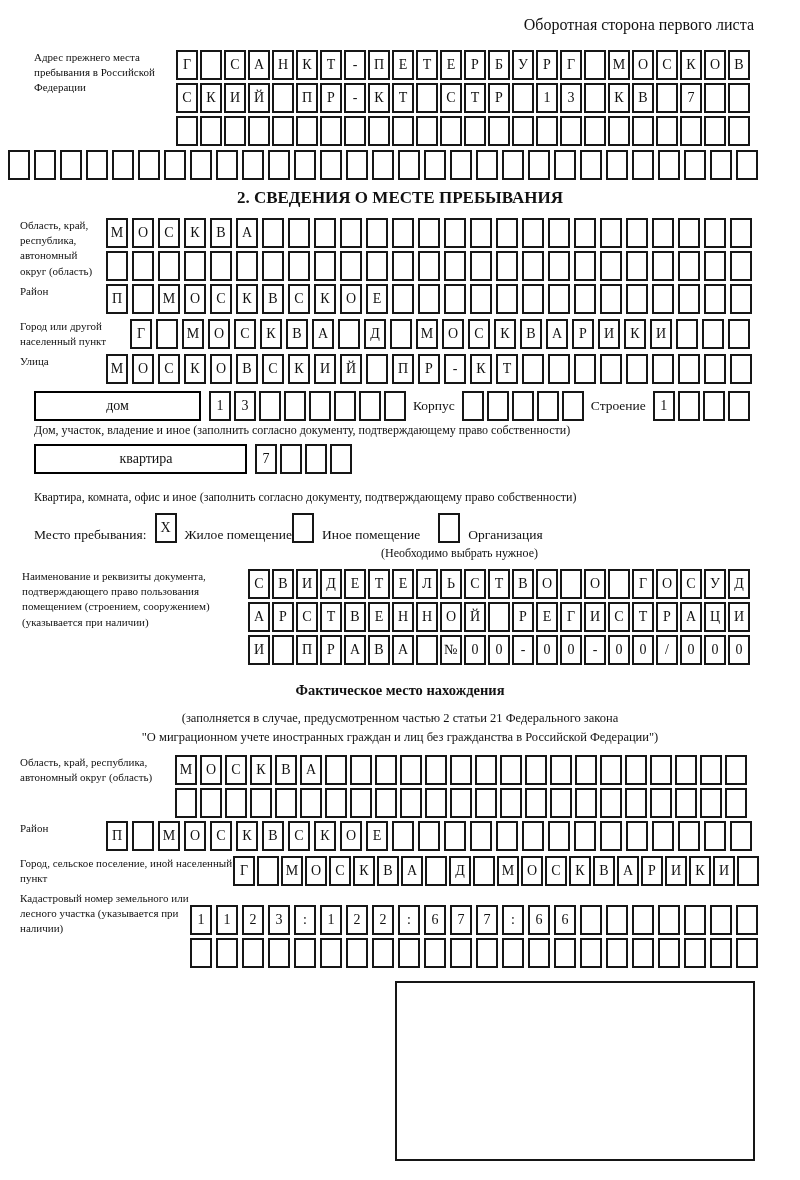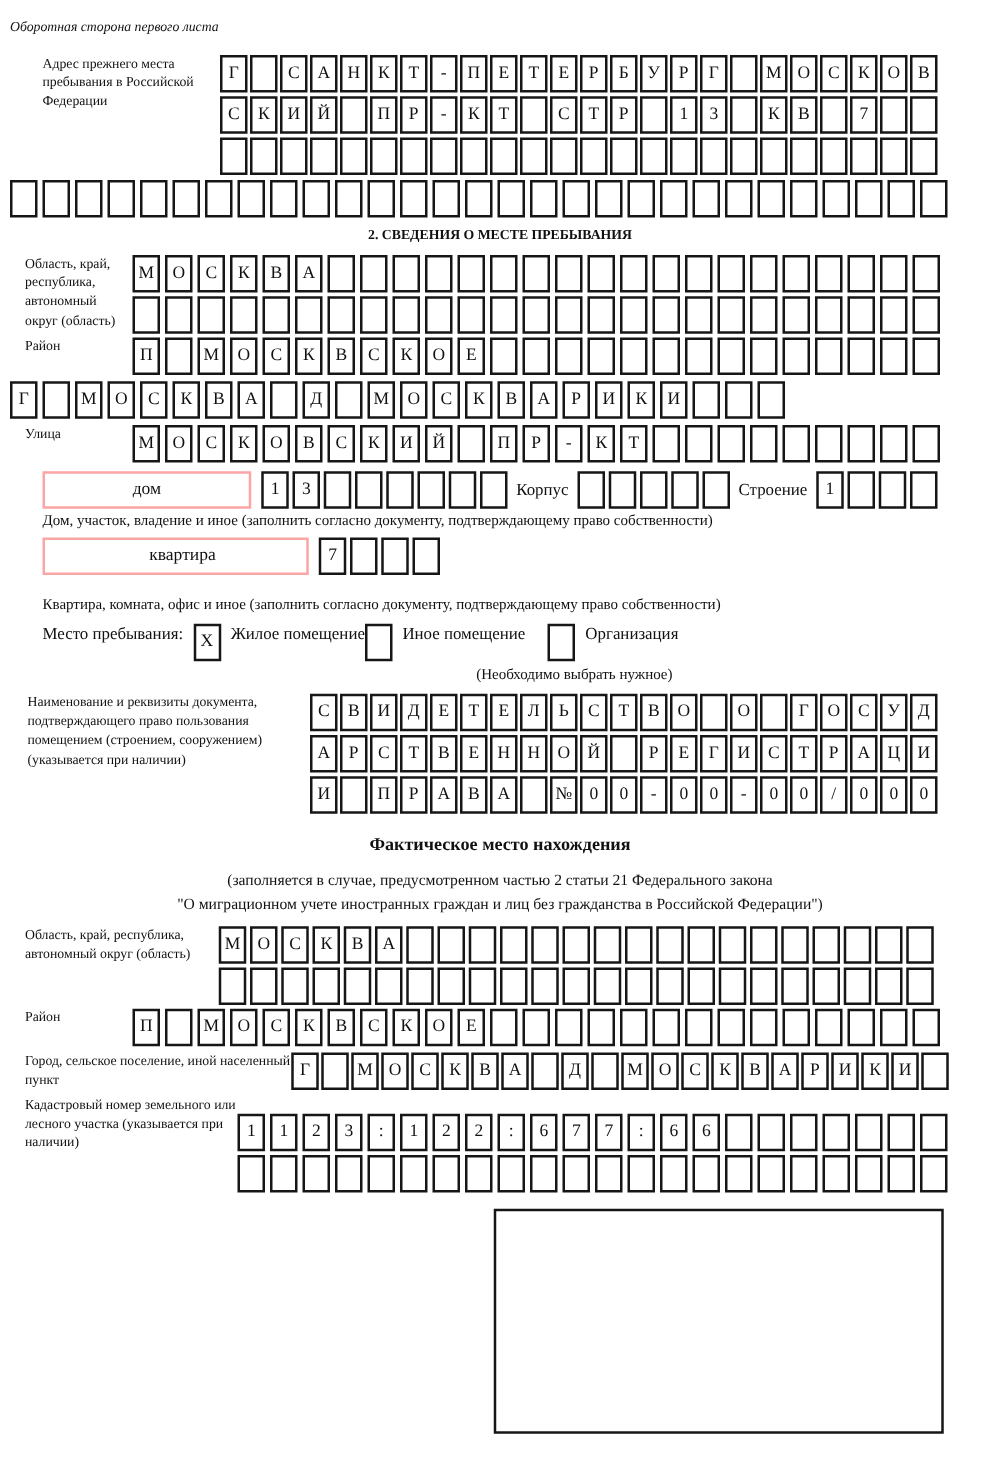--- a/index.html
+++ b/index.html
@@ -7,24 +7,24 @@
     position:relative;
     width:800px;height:1180px;
     background:#fff;
     color:#111;
     font-family:"Liberation Serif", serif;
     box-sizing:border-box;
     padding:16px 8px 0 8px;
     overflow:hidden;
   }
   .top-note{
-    font-size:11px;
+    text-align:right;
+    font-size:16px;
     padding-right:38px;
     margin-bottom:16px;
-    font-style:italic;
   }
   .frow{display:flex;align-items:flex-start;}
   .label{
     font-size:11px;
     line-height:1.38;
     box-sizing:border-box;
     padding-left:26px;
     flex:none;
   }
   .w-prev{width:168px;}
@@ -49,36 +49,36 @@
   }
   .fullrow{margin-left:0;margin-top:1px;}
   .caption{
     font-size:12px;
     text-align:center;
     margin:2px 0 6px 0;
   }
   .sec-title{
     text-align:center;
     font-weight:bold;
-    font-size:11px;
+    font-size:17px;
     margin:8px 0 10px 0;
   }
   .widebox{
-    border:2px solid #fca5a5;
+    border:2px solid #000000;
     height:26px;
     display:flex;align-items:center;justify-content:center;
     font-size:14px;
     box-sizing:content-box;
     background:#fff;
     flex:none;
   }
   .houserow{display:flex;align-items:center;margin:4px 0 2px 26px;}
   .houserow .txt{font-size:13.5px;padding:0 7px;flex:none;}
   .inline-gap{width:8px;flex:none;}
-  .stayrow{display:flex;align-items:flex-start;margin:8px 0 0 26px;font-size:13.5px;}
+  .stayrow{display:flex;align-items:flex-end;margin:8px 0 0 26px;font-size:13.5px;}
   .stayrow .opt{padding:0 0 0 8px;}
   .stay-note{width:440px;margin-left:90px;text-align:right;font-size:12px;margin-top:3px;margin-bottom:8px;}
   .fact-title{text-align:center;font-weight:bold;font-size:14.5px;margin:14px 0 10px 0;}
   .fact-note{text-align:center;font-size:12.5px;line-height:1.5;margin-bottom:8px;}
   .cad-offset{margin-top:14px;}
   .stamp-wrap{display:flex;justify-content:flex-end;padding-right:37px;margin-top:10px;}
   .stamp-box{width:356px;height:176px;border:2px solid #161616;background:#fff;}
   .mb2{margin-bottom:2px;}
   .mt4{margin-top:4px;}
 </style>
@@ -291,20 +291,21 @@
         <span class="cbox"></span>
         <span class="cbox"></span>
         <span class="cbox"></span>
         <span class="cbox"></span>
         <span class="cbox"></span>
         <span class="cbox"></span>
       </div>
   </div>
 
   <div class="frow mb2">
+    <div class="label w-city">Город или другой населенный пункт</div>
     <div class="boxrow g4">
         <span class="cbox">Г</span>
         <span class="cbox"></span>
         <span class="cbox">М</span>
         <span class="cbox">О</span>
         <span class="cbox">С</span>
         <span class="cbox">К</span>
         <span class="cbox">В</span>
         <span class="cbox">А</span>
         <span class="cbox"></span>

